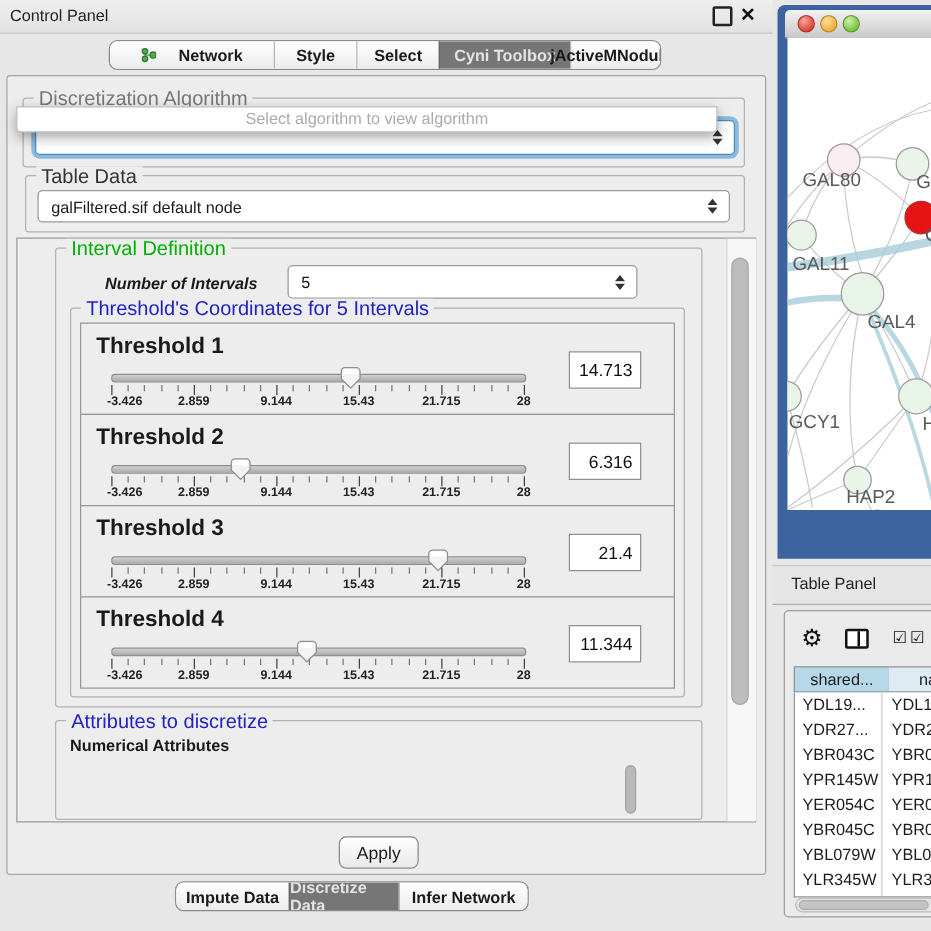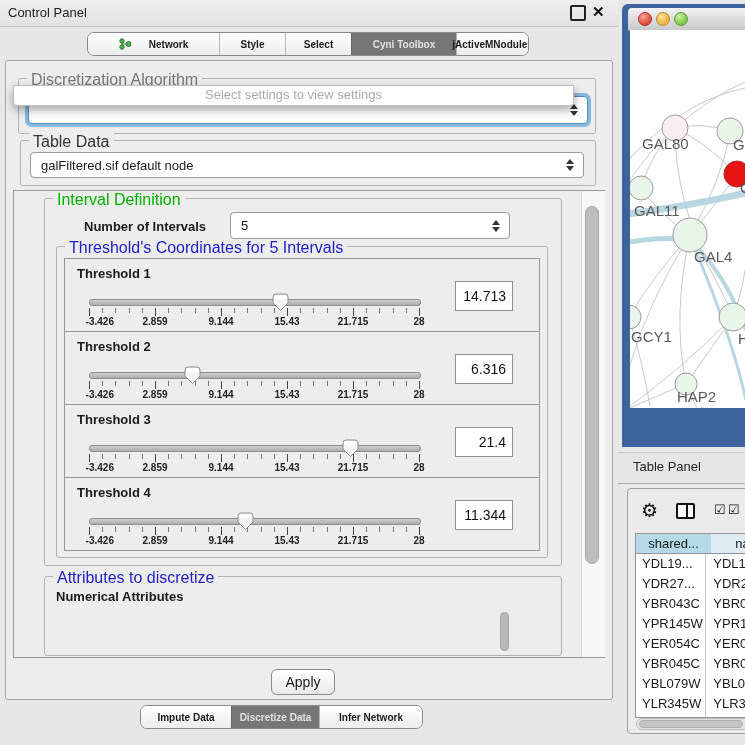--- a/index.html
+++ b/index.html
@@ -8,21 +8,21 @@
   .abs{position:absolute;}
   
   .cp-titlebar{left:0;top:0;width:618px;height:26px;background:linear-gradient(#efefef,#e2e2e2);
                border-bottom:1px solid #c6c6c6;}
   .cp-title{left:8px;top:5px;font-size:13px;color:#222;}
   .win-float{left:570px;top:5px;width:12px;height:12px;border:2px solid #222;border-radius:2px;}
   .win-close{left:592px;top:3px;font-size:15px;font-weight:bold;color:#111;}
   
   .segwrap{display:flex;border:1px solid #8a8a8a;border-radius:7px;overflow:hidden;
            background:#fff;box-sizing:border-box;}
-  .seg{display:flex;align-items:center;justify-content:center;font-size:10px;font-weight:bold;
+  .seg{display:flex;align-items:center;justify-content:center;font-size:13px;font-weight:bold;
        color:#1a1a1a;background:linear-gradient(#ffffff,#ececec);border-left:1px solid #b5b5b5;
        box-sizing:border-box;gap:18px;}
   .seg:first-child{border-left:none;}
   .seg.sel{background:#767676;color:#e3e3e3;border-left:1px solid #666;}
   
   .mainpanel{left:5px;top:60px;width:608px;height:640px;background:#ededed;
              border:1px solid #a6a6a6;border-radius:3px;box-sizing:border-box;}
   .group{border:1px solid #b2b2b2;border-radius:3px;box-sizing:border-box;}
   .gtitle{position:absolute;top:-8px;left:8px;background:#ededed;padding:0 4px;font-size:16px;}
   .combo{background:#fff;border:1px solid #9a9a9a;border-radius:4px;box-sizing:border-box;
@@ -43,21 +43,21 @@
   
   .scrollpane{left:13px;top:190px;width:592px;height:468px;border:1px solid #9a9a9a;
               background:#ededed;box-sizing:border-box;}
   .vsb-track{left:581px;top:191px;width:23px;height:466px;background:#f7f7f7;
              border-left:1px solid #d4d4d4;}
   .vsb-thumb{left:585px;top:206px;width:14px;height:358px;background:#bdbdbd;
              border:1px solid #a8a8a8;border-radius:8px;box-sizing:border-box;}
   
   .tbox{position:absolute;left:64px;width:476px;height:74px;background:#ededed;
         border:1px solid #979797;box-sizing:border-box;}
-  .tlabel{position:absolute;left:12px;top:7px;font-size:13px;font-weight:bold;}
+  .tlabel{position:absolute;left:12px;top:7px;font-size:18px;font-weight:bold;}
   .track{position:absolute;left:24px;top:40px;width:330px;height:5px;border:1px solid #8d8d8d;
          border-radius:3px;background:linear-gradient(#cfcfcf,#adadad);}
   .thumb{position:absolute;top:-7px;width:17px;height:19px;}
   .ticks{position:absolute;left:24px;top:49px;width:330px;height:8px;}
   .tick{position:absolute;top:0;width:1px;background:#777;}
   .tick.major{background:#444;}
   .ticklabels{position:absolute;left:24px;top:57px;width:330px;height:12px;}
   .ticklabel{position:absolute;font-size:10px;font-weight:bold;color:#222;transform:translateX(-50%);}
   .tval{position:absolute;left:390px;top:22px;width:58px;height:30px;background:#fff;
         border:1px solid #8f8f8f;box-sizing:border-box;font-family:"Liberation Sans",sans-serif;
@@ -147,42 +147,42 @@
     <span class="gtitle" style="color:#777;">Discretization Algorithm</span>
   </div>
   <div class="abs combo focusring" style="left:28px;top:96px;width:560px;height:28px;">
     <span class="spin">
         <span class="tri-up"></span>
         <span class="tri-dn"></span>
       </span>
   </div>
 
   <div class="abs popup">
-    <div class="hint">Select settings to view settings</div>
+    <div class="hint">Select algorithm to view algorithm</div>
   </div>
 
   <div class="abs group" style="left:20px;top:140px;width:576px;height:46px;">
     <span class="gtitle" style="color:#333;">Table Data</span>
   </div>
   <div class="abs combo" style="left:30px;top:152px;width:554px;height:26px;">
     <span>galFiltered.sif default node</span>
     <span class="spin">
         <span class="tri-up"></span>
         <span class="tri-dn"></span>
       </span>
   </div>
 
   <div class="abs scrollpane"></div>
   <div class="abs vsb-track"></div>
   <div class="abs vsb-thumb"></div>
 
   <div class="abs group" style="left:44px;top:198px;width:518px;height:368px;">
     <span class="gtitle" style="color:#00b000;">Interval Definition</span>
   </div>
-  <div class="abs bold" style="left:84px;top:219px;font-size:13px;">Number of Intervals</div>
+  <div class="abs bold" style="left:84px;top:219px;font-size:13px;font-style:italic;">Number of Intervals</div>
   <div class="abs combo" style="left:230px;top:212px;width:280px;height:27px;">
     <span>5</span>
     <span class="spin">
         <span class="tri-up"></span>
         <span class="tri-dn"></span>
       </span>
   </div>
 
   <div class="abs group" style="left:56px;top:246px;width:492px;height:312px;">
     <span class="gtitle" style="color:#2121c4;">Threshold's Coordinates for 5 Intervals</span>

